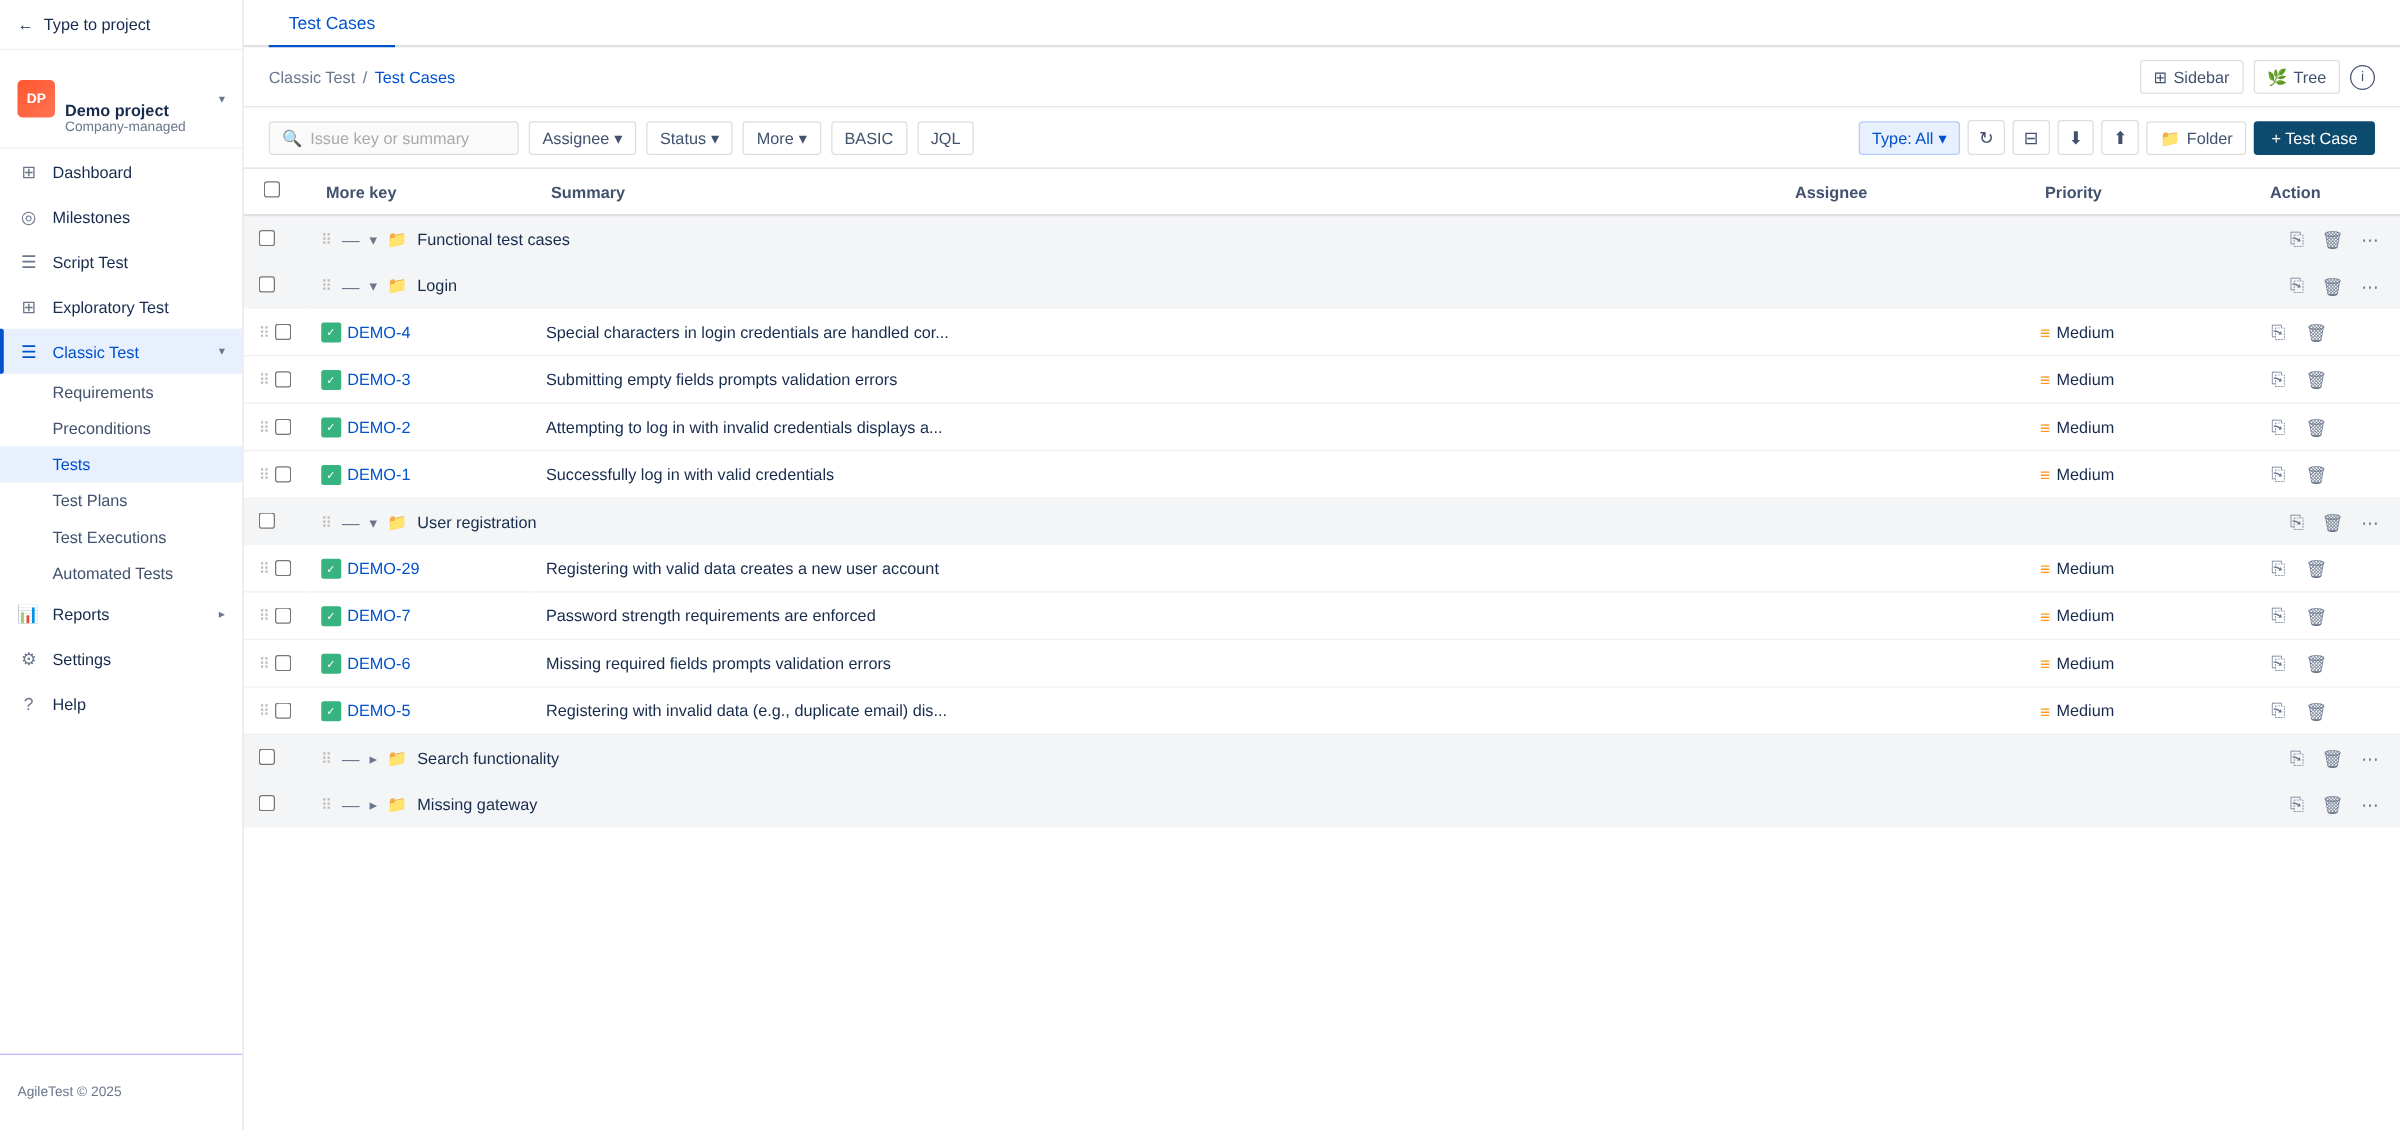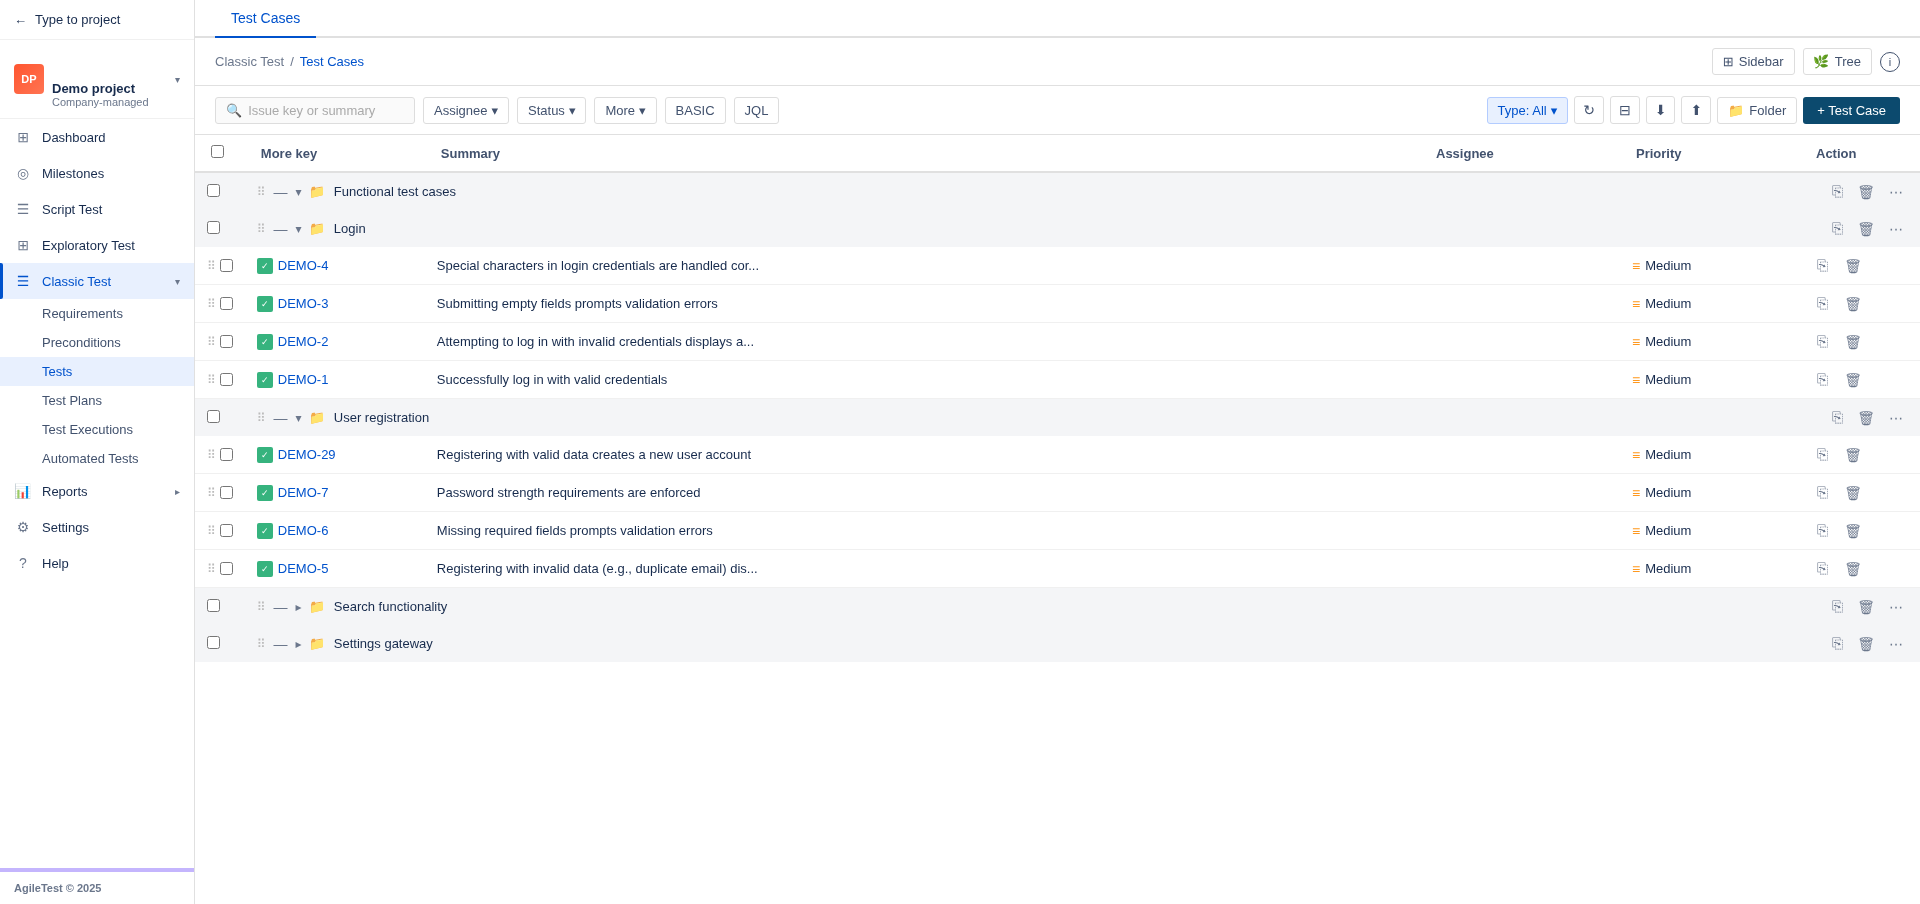--- a/index.html
+++ b/index.html
@@ -19,21 +19,21 @@
     .chevron-icon { color: #6b778c; font-size: 10px; cursor: pointer; }
     .sidebar-menu { flex: 1; }
     .sidebar-item { display: flex; align-items: center; gap: 10px; padding: 9px 14px; cursor: pointer; color: #172b4d; font-size: 13px; position: relative; }
     .sidebar-item.active { background: #e8f0fe; color: #0052cc; font-weight: 500; }
     .sidebar-item.active::before { content: ''; position: absolute; left: 0; top: 0; bottom: 0; width: 3px; background: #0052cc; border-radius: 0 2px 2px 0; }
     .sidebar-item-icon { width: 18px; height: 18px; display: flex; align-items: center; justify-content: center; color: #6b778c; font-size: 14px; flex-shrink: 0; }
     .sidebar-item.active .sidebar-item-icon { color: #0052cc; }
     .sidebar-sub-item { padding: 7px 14px 7px 42px; cursor: pointer; color: #42526e; font-size: 13px; }
     .sidebar-sub-item.active { color: #0052cc; font-weight: 500; background: #e8f0fe; }
     .sidebar-expand { margin-left: auto; color: #6b778c; font-size: 10px; }
-    .sidebar-footer { padding: 10px 14px; font-size: 11px; color: #6b778c; border-top: 4px solid #c4b5fd; font-weight: bold; }
+    .sidebar-footer { padding: 24px 14px; font-size: 11px; color: #6b778c; border-top: 1px solid #c4b5fd; }
 
     
     .content { flex: 1; display: flex; flex-direction: column; overflow: hidden; background: #fff; }
 
     
     .content-tabs { display: flex; align-items: center; border-bottom: 2px solid #e0e0e0; background: #fff; padding: 0 20px; flex-shrink: 0; }
     .content-tab { padding: 10px 16px; font-size: 14px; color: #42526e; cursor: pointer; border-bottom: 2px solid transparent; margin-bottom: -2px; }
     .content-tab.active { color: #0052cc; border-bottom: 2px solid #0052cc; font-weight: 500; }
 
     
@@ -561,21 +561,21 @@
             <tr class="group-row">
     <td style="padding:8px 12px; width:40px;">
       <input type="checkbox" style="">
     </td>
     <td colspan="5" style="padding:0;">
       <div class="group-header" style="padding: 8px 12px;">
         <span class="drag-handle">⠿</span>
         <span class="dash-icon">—</span>
         <span class="collapse-icon">▸</span>
         <span class="folder-icon">📁</span>
-        <span>Settings gateway</span>
+        <span>Missing gateway</span>
         <span style="flex:1;"></span>
         <div class="group-actions">
           <button class="group-action-btn">⎘</button>
           <button class="group-action-btn">🗑</button>
           <button class="group-action-btn">⋯</button>
         </div>
       </div>
     </td>
   </tr>
           </tbody>

